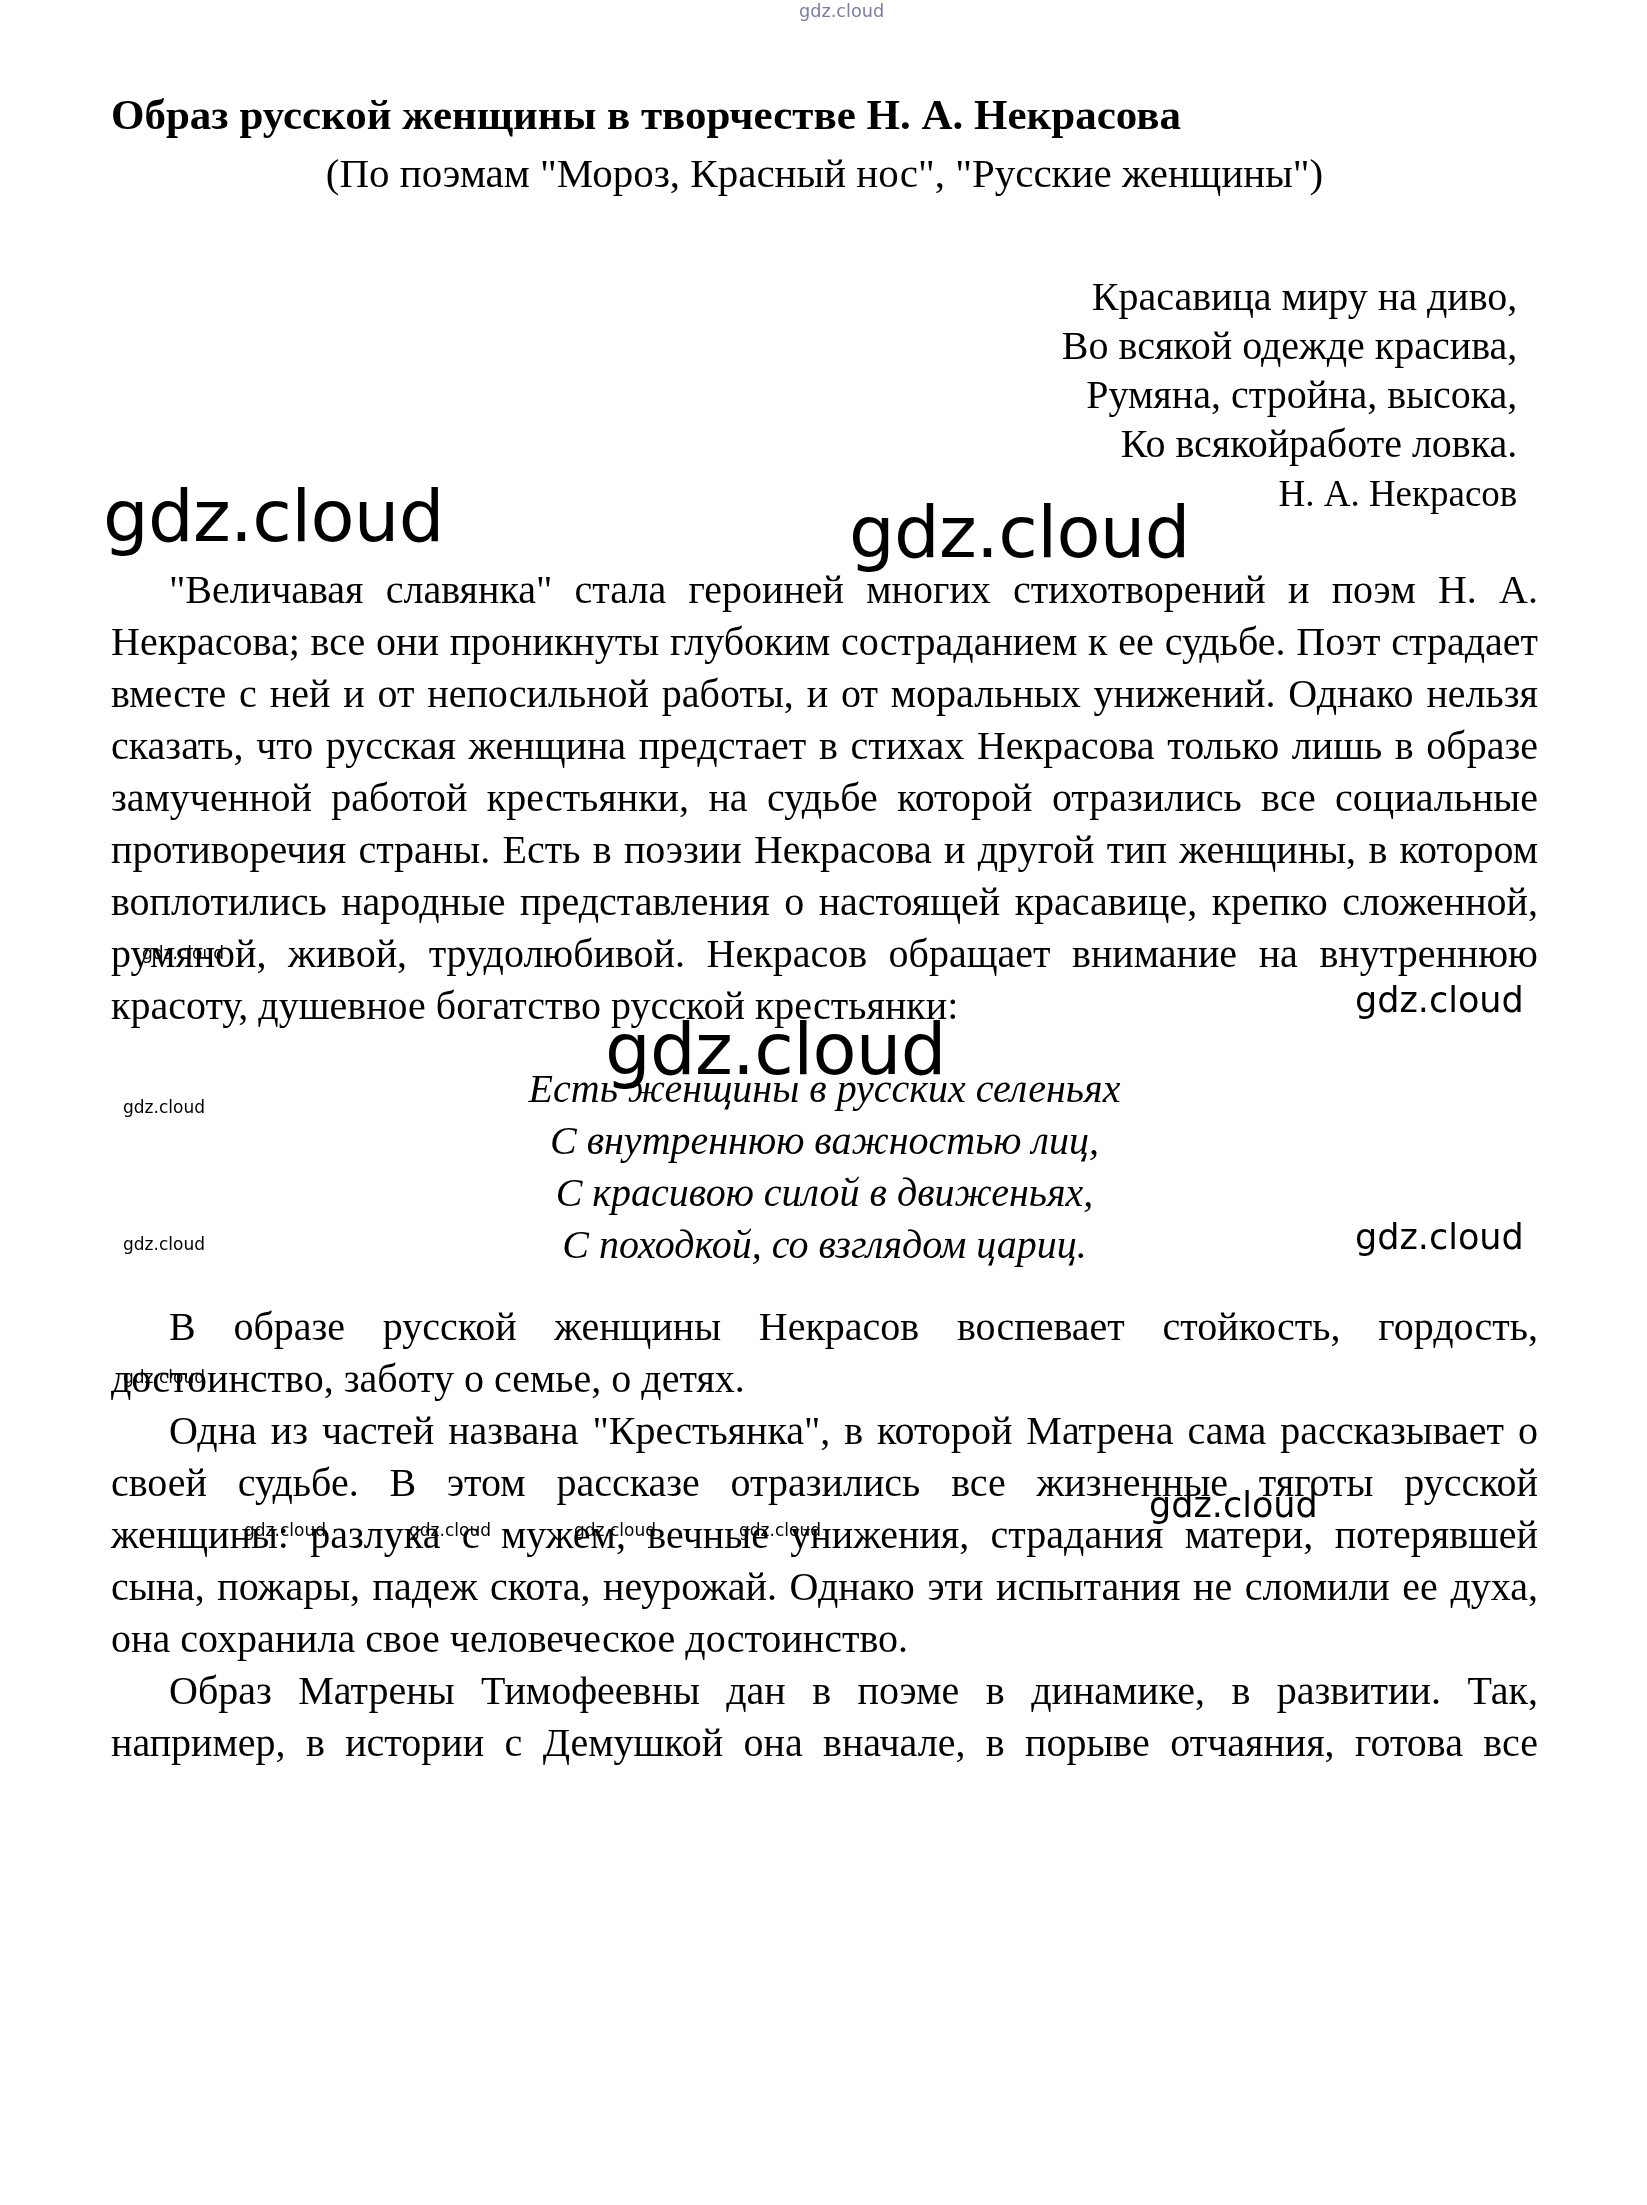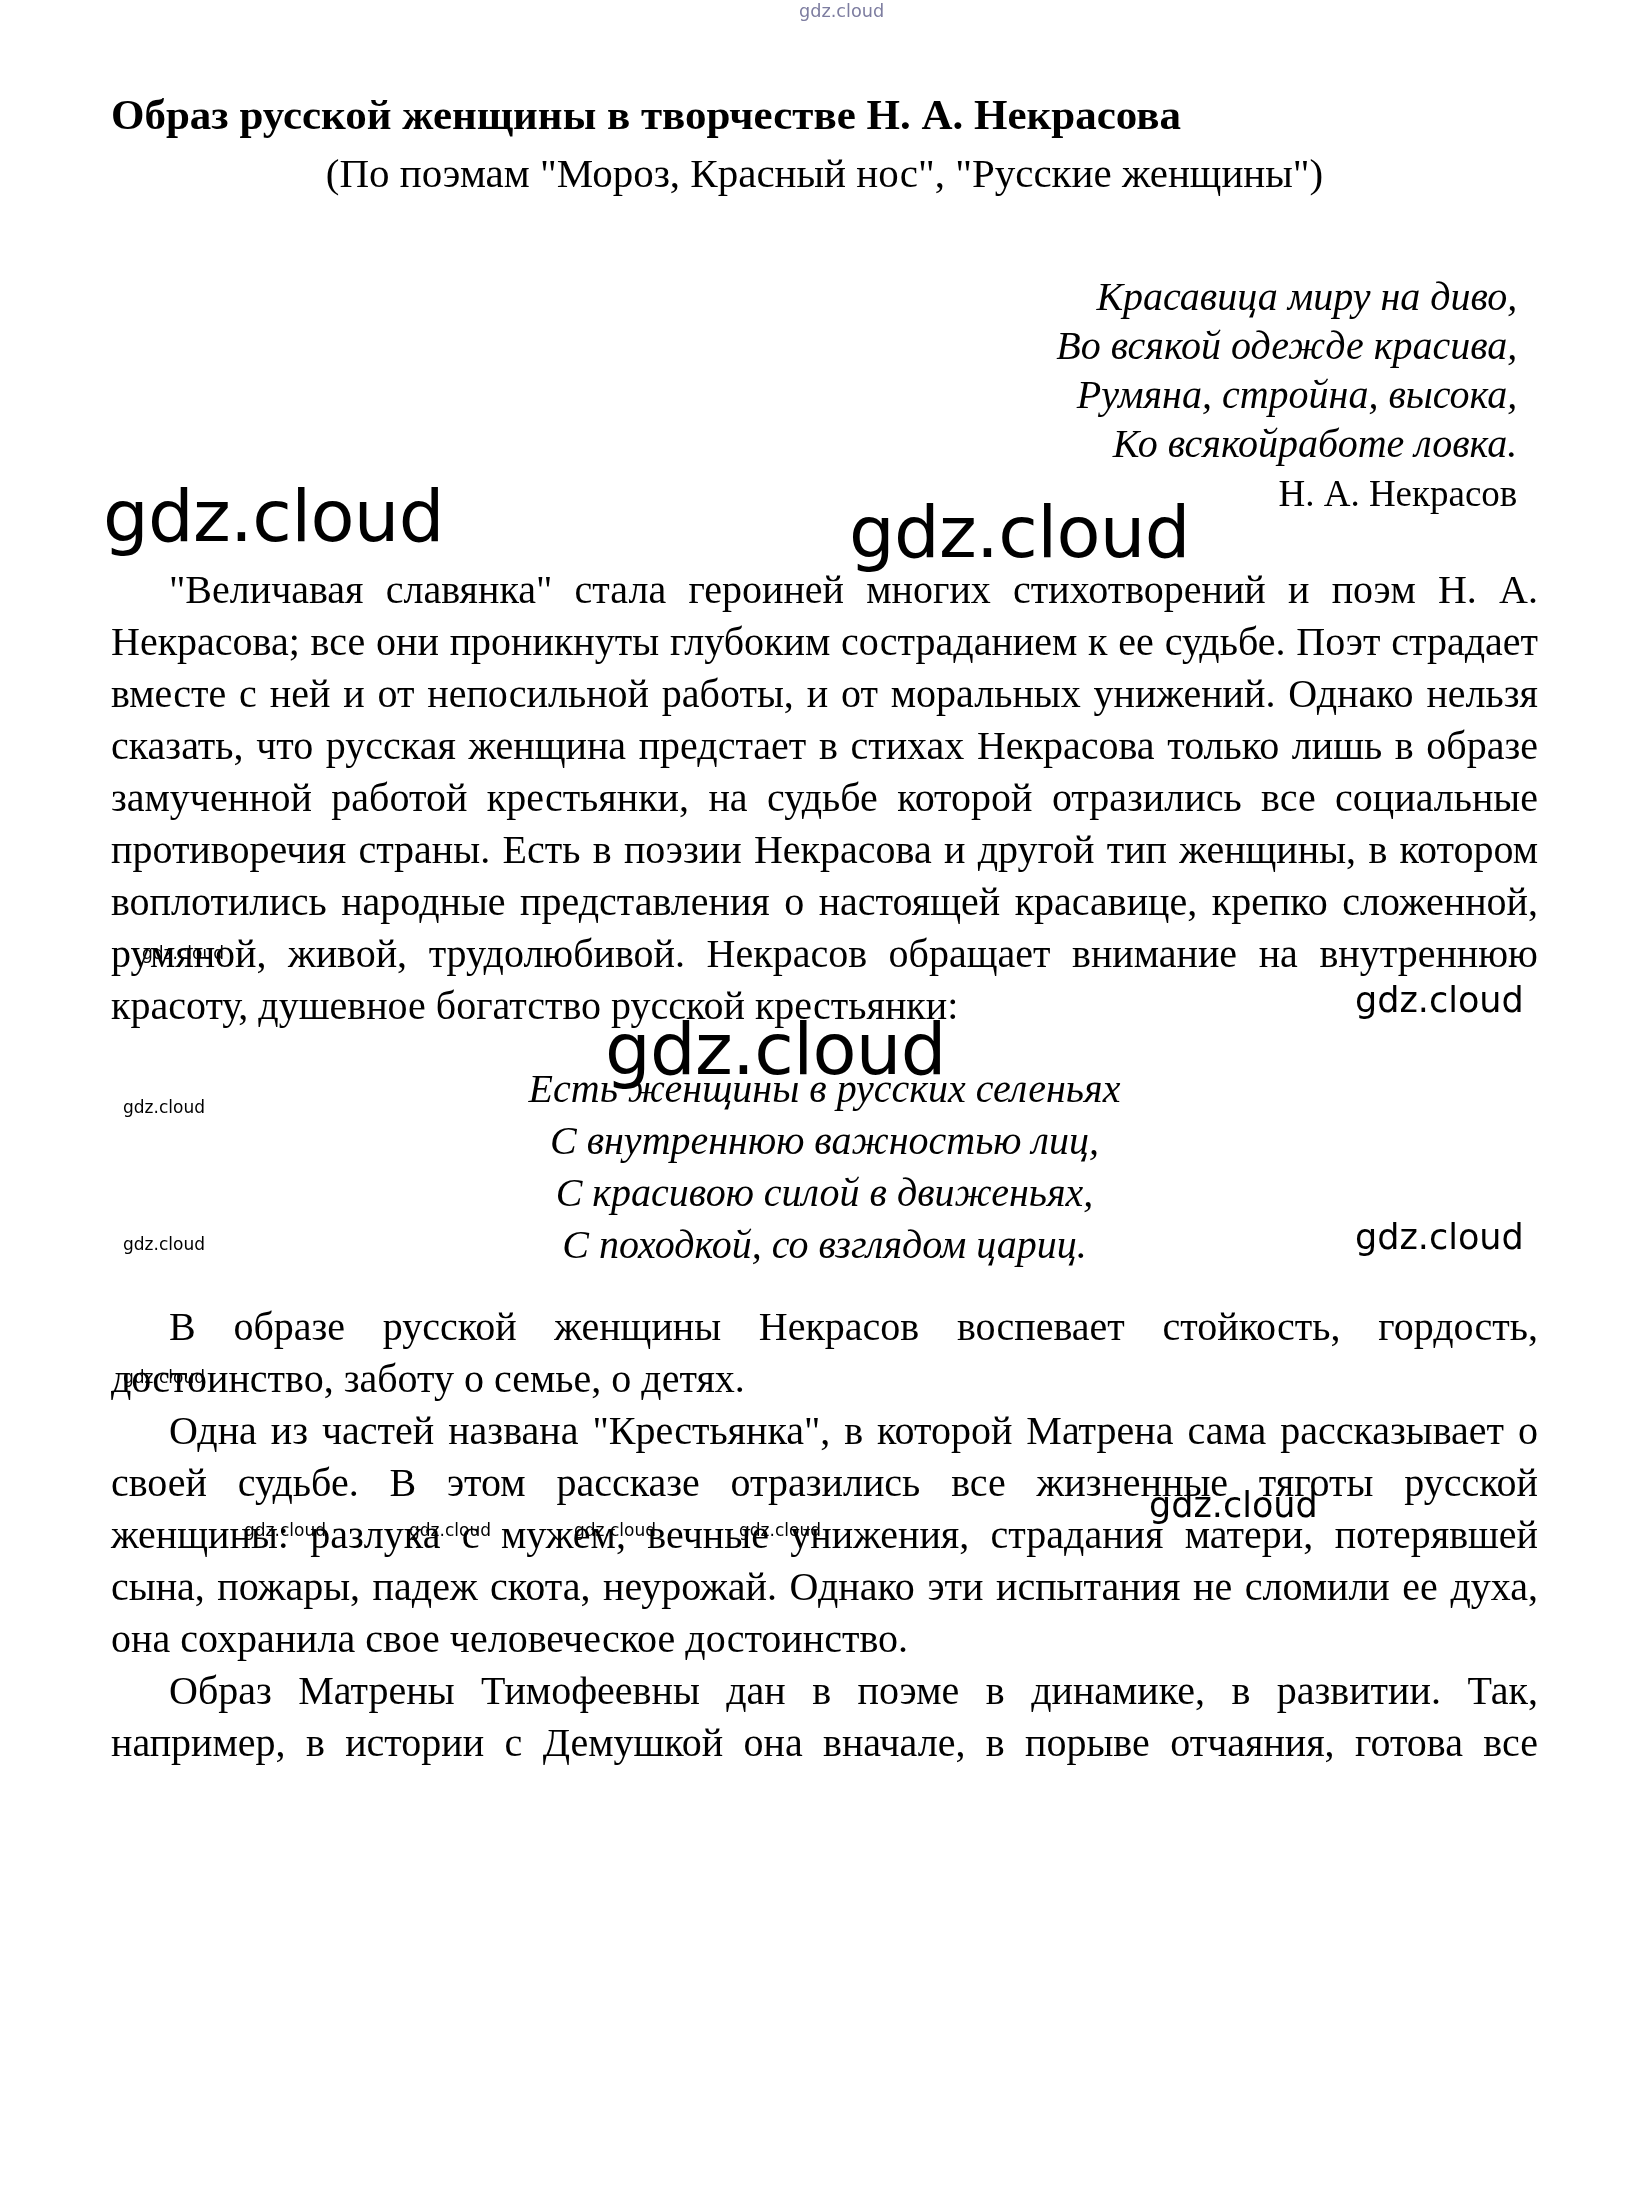--- a/index.html
+++ b/index.html
@@ -33,21 +33,20 @@
     text-align: center;
     margin: 1.5px 0 0 0;
     line-height: 56px;
   }
   .epigraph {
     margin-top: 71px;
     text-align: right;
     padding-right: 20.7px;
   }
   .epigraph-line {
-    font-style: italic;
     font-size: 40px;
     line-height: 49px;
   }
   .epigraph-attr {
     font-style: normal;
     font-size: 37px;
     line-height: 49px;
     margin-top: 1.5px;
   }
   .body-par {

